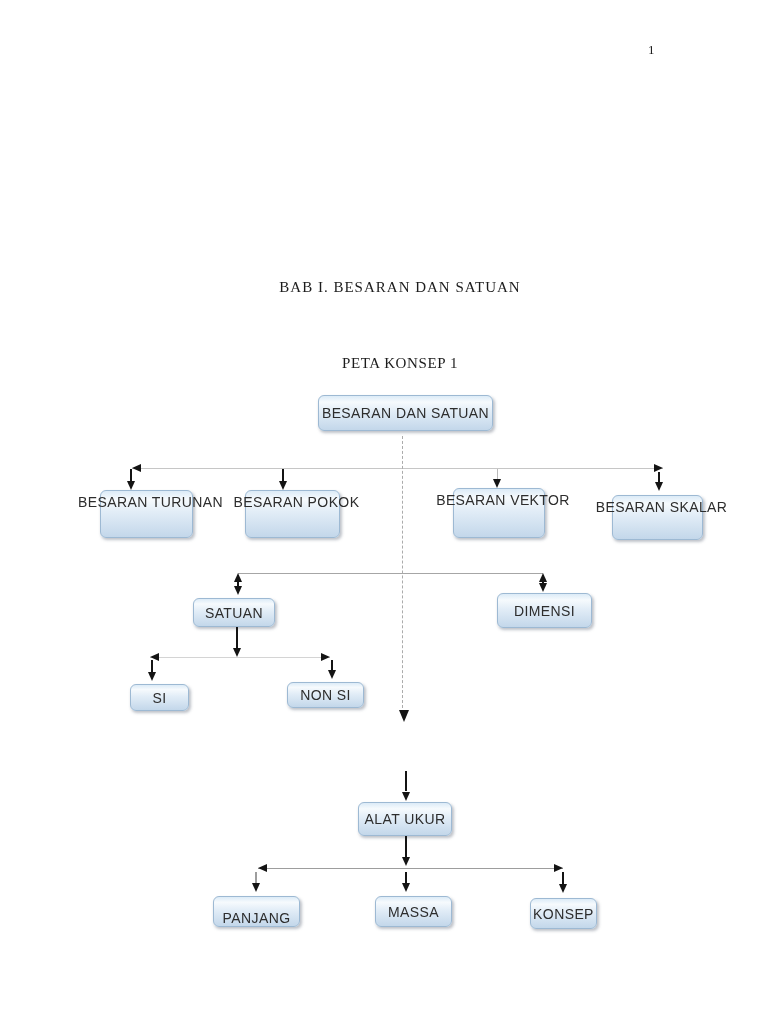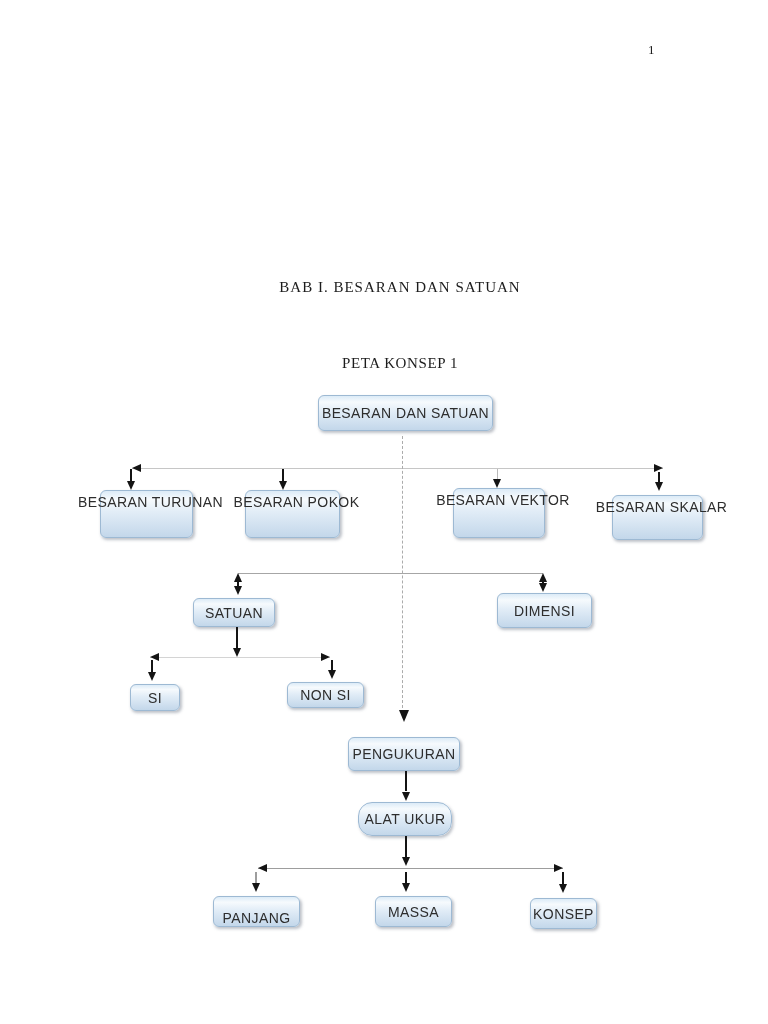--- a/index.html
+++ b/index.html
@@ -86,38 +86,35 @@
   <div class="vl" style="left:236px;top:627px;height:22px;"></div>
   <div class="ar ar-down" style="left:233px;top:648px;"></div>
   <div class="hl" style="left:150px;top:657px;width:180px;background:#d4d4d4;"></div>
   <div class="ar ar-left" style="left:150px;top:653px;"></div>
   <div class="ar ar-right" style="left:321px;top:653px;"></div>
   <div class="vl" style="left:151px;top:660px;height:13px;"></div>
   <div class="ar ar-down" style="left:148px;top:672px;"></div>
   <div class="vl" style="left:331px;top:660px;height:11px;"></div>
   <div class="ar ar-down" style="left:328px;top:670px;"></div>
 
-  <div class="node" style="left:130px;top:684px;width:50px;height:27px;">
+  <div class="node" style="left:130px;top:684px;width:59px;height:27px;">
     <span class="node-label">SI</span>
   </div>
   <div class="node" style="left:287px;top:682px;width:77px;height:26px;text-align:right;">
     <span class="node-label">NON SI</span>
   </div>
 
   <div class="dash" style="left:402px;top:436px;height:272px;"></div>
   <div class="ar ar-down-big" style="left:399px;top:710px;"></div>
 
-  <div class="node" style="left:348px;top:737px;width:112px;height:34px;">
-    <span class="node-label">PENGUKURAN</span>
-  </div>
 
   <div class="vl" style="left:405px;top:771px;height:20px;"></div>
   <div class="ar ar-down" style="left:402px;top:792px;"></div>
 
-  <div class="node" style="left:358px;top:802px;width:94px;height:34px;border-radius:14px;">
+  <div class="node" style="left:358px;top:802px;width:94px;height:34px;">
     <span class="node-label">ALAT UKUR</span>
   </div>
 
   <div class="vl" style="left:405px;top:836px;height:21px;"></div>
   <div class="ar ar-down" style="left:402px;top:857px;"></div>
   <div class="hl" style="left:258px;top:868px;width:305px;background:#9d9d9d;"></div>
   <div class="ar ar-left" style="left:258px;top:864px;"></div>
   <div class="ar ar-right" style="left:554px;top:864px;"></div>
   <div class="vl" style="left:255px;top:872px;height:12px;background:#9d9d9d;"></div>
   <div class="ar ar-down" style="left:252px;top:883px;"></div>

